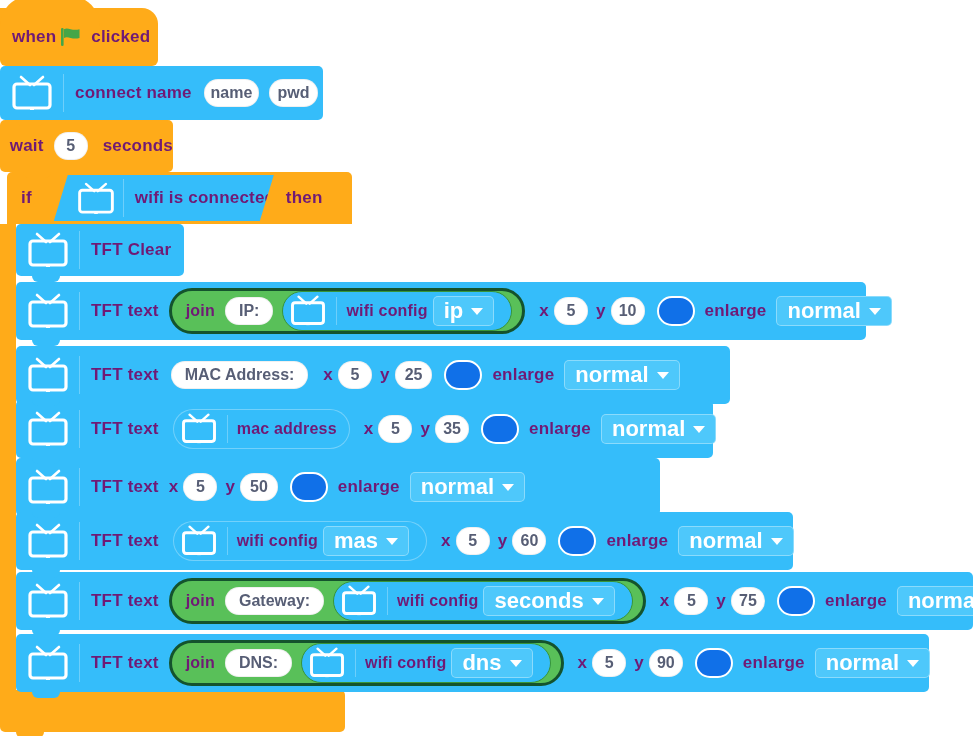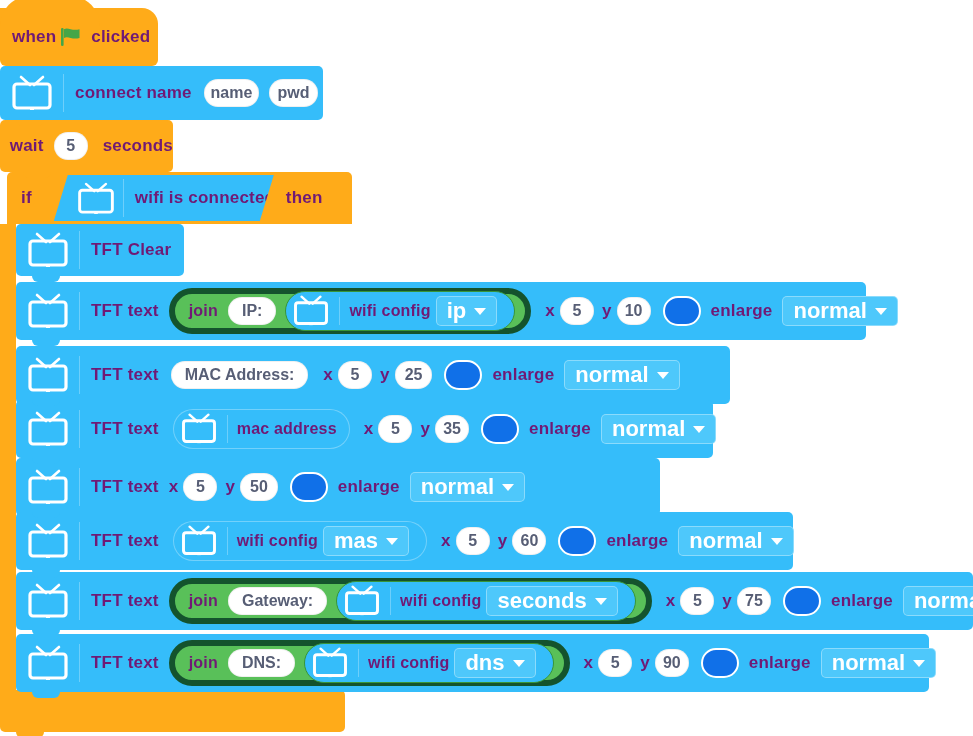--- a/index.html
+++ b/index.html
@@ -87,21 +87,21 @@
   
   .reporter{
     background:#35bdfa;border-radius:999px;border:1px solid rgba(255,255,255,.30);
     height:40px;display:inline-flex;align-items:center;padding:0 12px 0 6px;
     box-sizing:border-box;margin:0 4px;
   }
   .reporter .divider{height:28px;margin-right:9px;}
 
   
   .join{
-    background:#59c059;border:6px solid #14532d;border-radius:999px;
+    background:#59c059;border:3px solid #14532d;border-radius:999px;
     height:46px;display:inline-flex;align-items:center;padding:0 6px 0 14px;
     box-sizing:border-box;margin:0 4px 0 2px;
   }
   .join .reporter{border-color:#389438;}
 
   
   .bool{
     background:#35bdfa;height:46px;display:inline-flex;align-items:center;
     padding:0 20px 0 10px;box-sizing:border-box;margin:0 4px;
     clip-path:polygon(14px 0, 100% 0, calc(100% - 14px) 100%, 0 100%);

